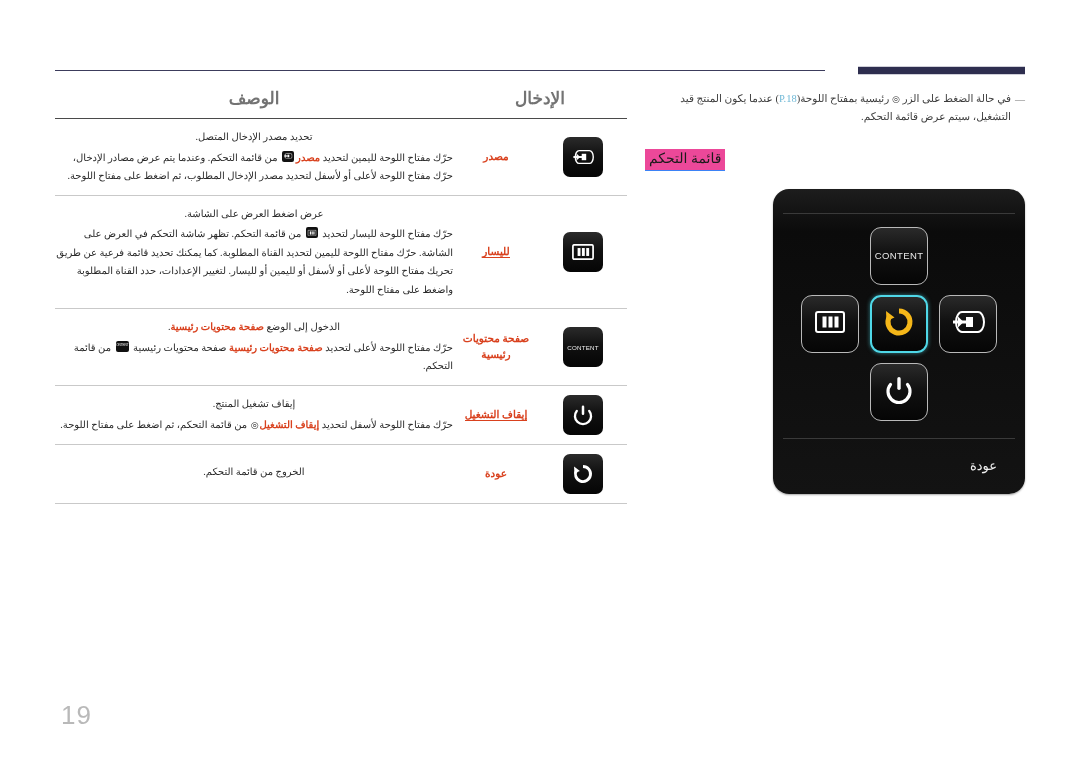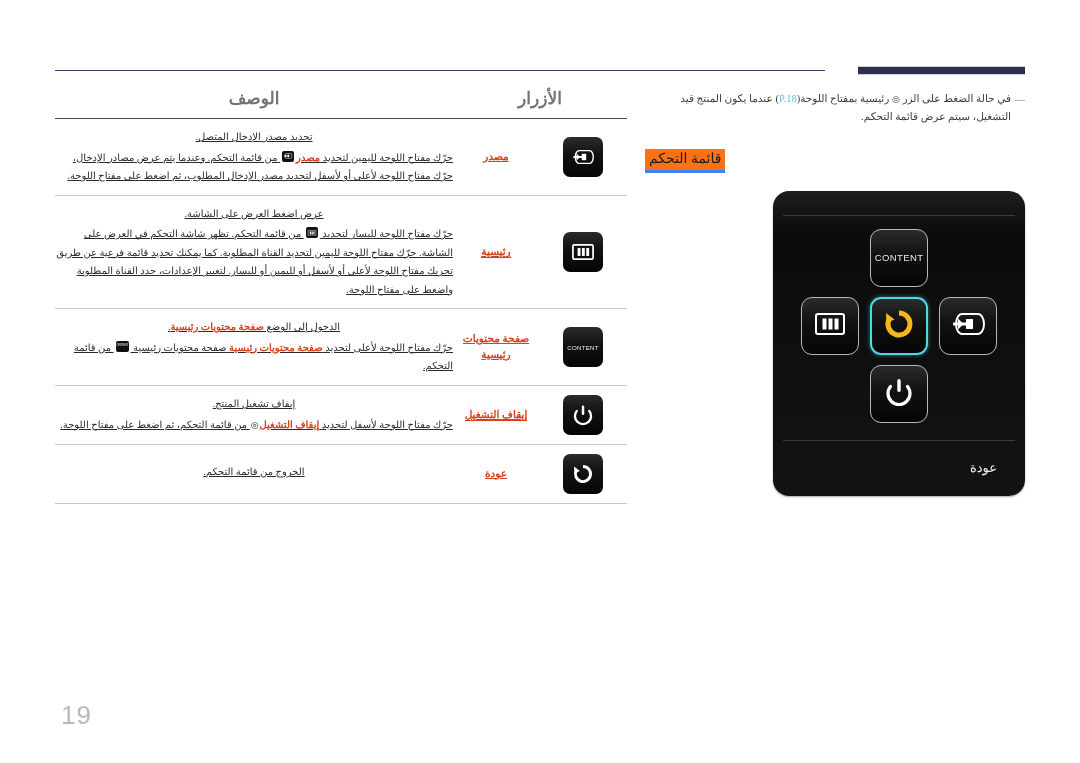--- a/index.html
+++ b/index.html
@@ -71,22 +71,22 @@
     vertical-align: middle;
   }
 
   .section-title {
     margin-top: 22px;
     text-align: left;
     direction: rtl;
   }
   .section-title span {
     display: inline-block;
-    background: #f97316;
-    border-bottom: 3px solid #3b82f6;
+    background: #ec4899;
+    border-bottom: 1px solid #3b82f6;
     font-size: 14px;
     line-height: 1.35;
     padding: 1px 4px 1px 4px;
     color: #1b1b1b;
   }
 
   
   .device {
     margin-top: 18px;
     margin-left: auto;
@@ -184,21 +184,20 @@
   }
   table.spec thead tr {
     border-bottom: 1.3px solid #4a4a4a;
   }
   table.spec tbody tr {
     border-bottom: 1px solid #c9c9c9;
   }
   table.spec td {
     vertical-align: middle;
     padding: 9px 0;
-    text-decoration: underline;
   }
   .col-icon { width: 88px; }
   .col-name { width: 86px; }
   .col-desc { width: auto; }
 
   td.c-icon { text-align: center; }
   td.c-name {
     text-align: center;
     color: #d9411e;
     font-size: 10.5px;
@@ -350,21 +349,21 @@
 
 <div class="table-wrap">
   <table class="spec">
     <colgroup>
       <col class="col-icon">
         <col class="col-name">
         <col class="col-desc">
     </colgroup>
     <thead>
       <tr>
-        <th colspan="2">الأزرار</th>
+        <th colspan="2">الإدخال</th>
         <th>الوصف</th>
       </tr>
     </thead>
     <tbody id="tbody">
         <tr>
           <td class="c-icon"><span class="keybox"><span><svg width="22" height="15.399999999999999" viewBox="0 0 34 24">
                   <path d="M11 2 H27 a6 10 0 0 1 0 20 H11 a6 10 0 0 1 0 -20 Z" fill="none" stroke="#fff" stroke-width="2.2"></path>
                   <rect x="2" y="10.5" width="14" height="3" fill="#fff"></rect>
                   <path d="M7 6.5 L12.5 12 L7 17.5 Z" fill="#fff"></path>
                   <rect x="15" y="7" width="7" height="10" fill="#fff"></rect>
@@ -380,21 +379,21 @@
                 </svg></span> من قائمة التحكم. وعندما يتم عرض مصادر الإدخال، حرّك مفتاح اللوحة لأعلى أو لأسفل لتحديد مصدر الإدخال المطلوب، ثم اضغط على مفتاح اللوحة.</span>
           </td>
         </tr>
         <tr>
           <td class="c-icon"><span class="keybox"><span><svg width="22" height="15.84" viewBox="0 0 30 22">
                   <rect x="1" y="1" width="28" height="20" rx="2" fill="none" stroke="#fff" stroke-width="2.4"></rect>
                   <rect x="7.5" y="5.5" width="4" height="11" fill="#fff"></rect>
                   <rect x="13.5" y="5.5" width="4" height="11" fill="#fff"></rect>
                   <rect x="19.5" y="5.5" width="4" height="11" fill="#fff"></rect>
                 </svg></span></span></td>
-          <td class="c-name"><span class="u">رئيسية</span></td>
+          <td class="c-name"><span class="u">لليسار</span></td>
           <td class="c-desc">
             <span class="lead">عرض اضغط العرض على الشاشة.</span>
             <span class="body">حرّك مفتاح اللوحة لليسار لتحديد <span class="mini"><svg width="9" height="6.4799999999999995" viewBox="0 0 30 22">
                   <rect x="1" y="1" width="28" height="20" rx="2" fill="none" stroke="#fff" stroke-width="2.4"></rect>
                   <rect x="7.5" y="5.5" width="4" height="11" fill="#fff"></rect>
                   <rect x="13.5" y="5.5" width="4" height="11" fill="#fff"></rect>
                   <rect x="19.5" y="5.5" width="4" height="11" fill="#fff"></rect>
                 </svg></span> من قائمة التحكم. تظهر شاشة التحكم في العرض على الشاشة. حرّك مفتاح اللوحة لليمين لتحديد القناة المطلوبة. كما يمكنك تحديد قائمة فرعية عن طريق تحريك مفتاح اللوحة لأعلى أو لأسفل أو لليمين أو لليسار. لتغيير الإعدادات، حدد القناة المطلوبة واضغط على مفتاح اللوحة.</span>
           </td>
         </tr>

